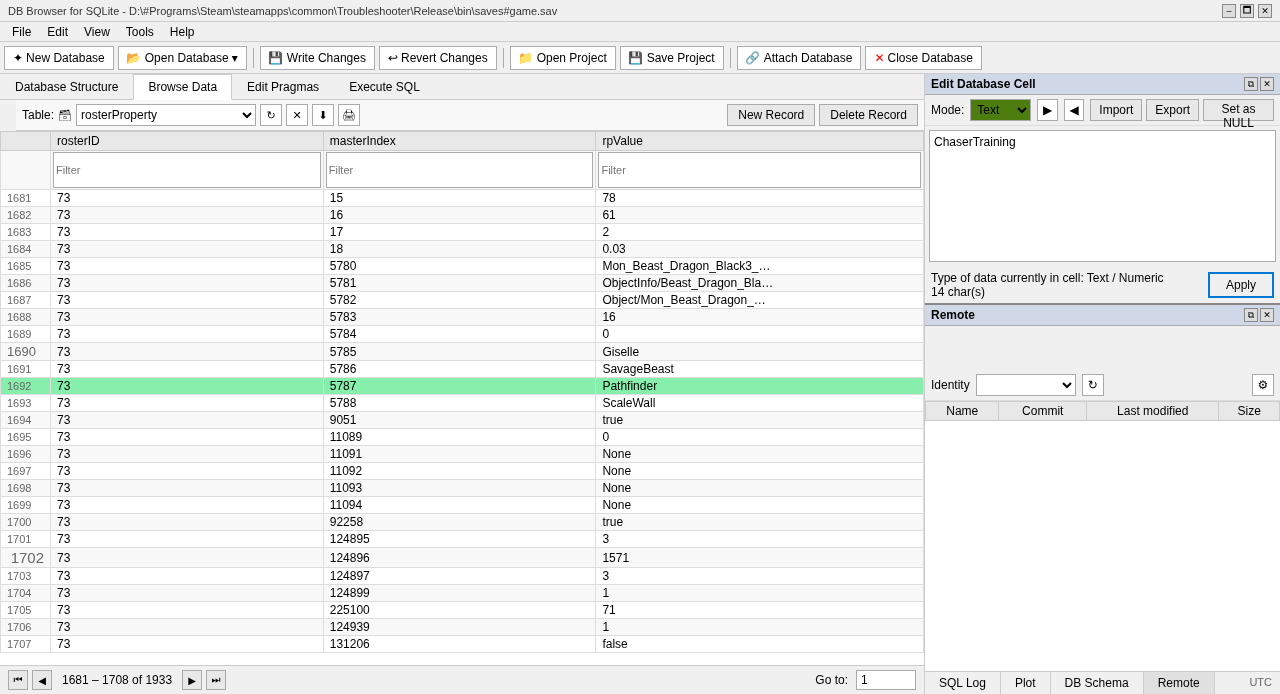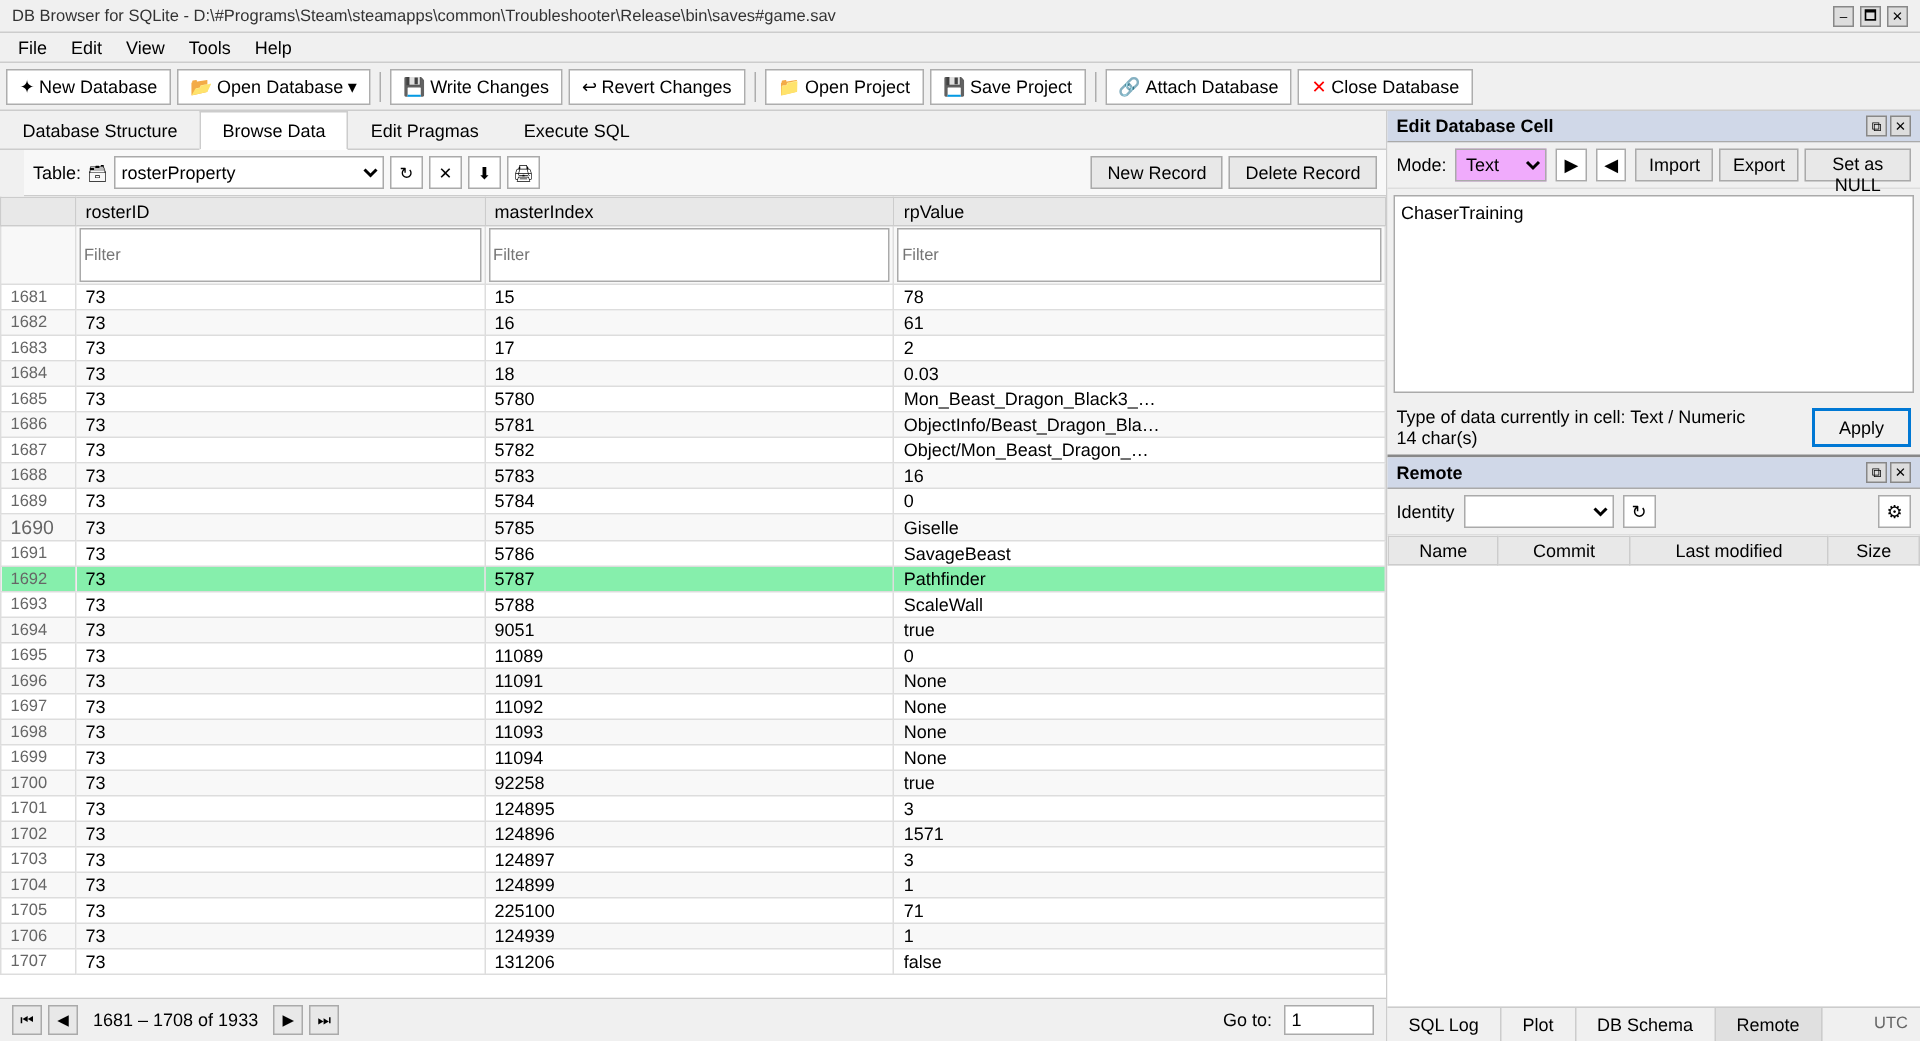--- a/index.html
+++ b/index.html
@@ -62,35 +62,35 @@
     
     
     .edit-cell-panel { background: #f0f0f0; border-bottom: 2px solid #888; }
     .panel-title-bar { display: flex; align-items: center; justify-content: space-between; background: #d0d8e8; padding: 3px 6px; border-bottom: 1px solid #aaa; }
     .panel-title { font-size: 12px; font-weight: bold; }
     .panel-controls { display: flex; gap: 2px; }
     .panel-ctrl-btn { width: 14px; height: 14px; border: 1px solid #888; background: #ddd; display: flex; align-items: center; justify-content: center; font-size: 9px; cursor: pointer; }
     
     .mode-bar { display: flex; align-items: center; padding: 4px 6px; gap: 6px; background: #f0f0f0; border-bottom: 1px solid #ddd; }
     .mode-label { font-size: 12px; }
-    .mode-select { height: 22px; border: 1px solid #aaa; background: #f0abfc; font-size: 12px; padding: 0 2px; }
+    .mode-select { height: 22px; border: 1px solid #aaa; background: #4d7c0f; font-size: 12px; padding: 0 2px; }
     .mode-icon-btn { width: 22px; height: 22px; border: 1px solid #aaa; background: #fff; display: flex; align-items: center; justify-content: center; cursor: pointer; }
     .mode-actions { margin-left: auto; display: flex; gap: 4px; align-items: center; }
     .import-btn, .export-btn { padding: 2px 8px; height: 22px; border: 1px solid #aaa; background: #e8e8e8; font-size: 12px; cursor: pointer; }
     .set-null-btn { padding: 2px 8px; height: 22px; border: 1px solid #aaa; background: #e8e8e8; font-size: 12px; cursor: pointer; }
     
     .cell-editor { padding: 4px; }
     .cell-textarea { width: 100%; height: 132px; border: 1px solid #aaa; font-size: 12px; padding: 4px; resize: none; font-family: inherit; }
     
     .cell-info { display: flex; align-items: center; justify-content: space-between; padding: 2px 6px 4px 6px; }
     .apply-btn { padding: 4px 16px; background: #f0f0f0; border: 2px solid #0078d4; font-size: 12px; cursor: pointer; font-weight: normal; }
     
     
     .remote-panel { flex: 1; display: flex; flex-direction: column; background: #f0f0f0; }
-    .identity-bar { display: flex; align-items: center; padding: 4px 6px; gap: 6px; border-bottom: 1px solid #ddd; }
+    .identity-bar { display: flex; align-items: center; padding: 4px 6px; gap: 6px; border-bottom: 1px solid #ddd; margin-top: 44px; }
     .identity-label { font-size: 12px; }
     .identity-select { height: 22px; border: 1px solid #aaa; background: #fff; font-size: 12px; min-width: 100px; }
     
     .remote-grid { flex: 1; overflow: auto; background: #fff; }
     .remote-table { width: 100%; border-collapse: collapse; }
     .remote-table th { background: #e8e8e8; border: 1px solid #ccc; padding: 2px 8px; font-size: 12px; font-weight: normal; text-align: center; }
     
     
     .bottom-tabs { display: flex; background: #f0f0f0; border-top: 1px solid #ccc; padding: 0; }
     .bottom-tab { padding: 4px 14px; font-size: 12px; cursor: pointer; border-right: 1px solid #ccc; }
@@ -324,21 +324,21 @@
               <td>92258</td>
               <td>true</td>
             </tr>
             <tr>
               <td style="color: rgb(102, 102, 102); font-size: 11px;">1701</td>
               <td>73</td>
               <td>124895</td>
               <td>3</td>
             </tr>
             <tr>
-              <td style="color: rgb(102, 102, 102); font-size: 11px;">1702</td>
+              <td style="color: rgb(102, 102, 102); font-size: 15px; text-align: right;">1702</td>
               <td>73</td>
               <td>124896</td>
               <td>1571</td>
             </tr>
             <tr>
               <td style="color: rgb(102, 102, 102); font-size: 11px;">1703</td>
               <td>73</td>
               <td>124897</td>
               <td>3</td>
             </tr>

